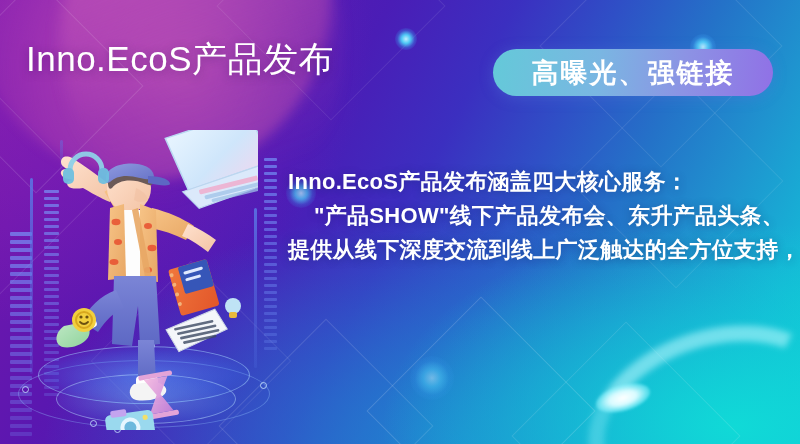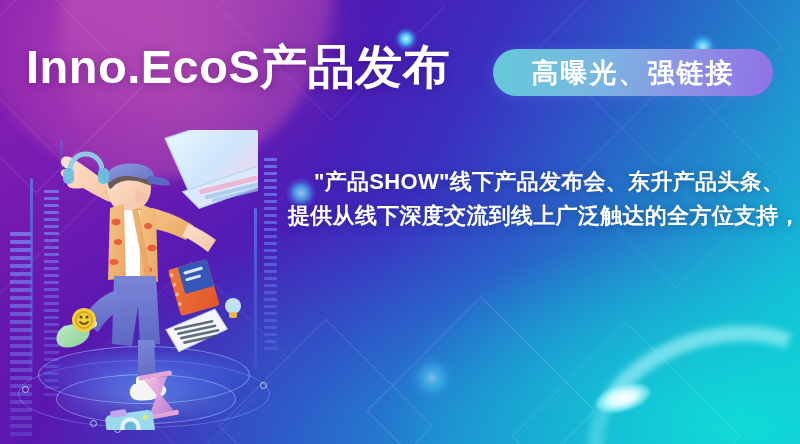--- a/index.html
+++ b/index.html
@@ -121,22 +121,22 @@
   .pr3{left:38px;top:44px;width:178px;height:48px;background:radial-gradient(ellipse at center, rgba(130,200,255,.38) 0%, rgba(90,160,255,.12) 65%, rgba(90,160,255,0) 85%);border-color:rgba(190,230,255,.45);}
   .ped-node{position:absolute;width:5px;height:5px;border-radius:50%;border:1px solid rgba(200,230,255,.8);}
 
   
   .figure{position:absolute;left:28px;top:130px;width:230px;height:300px;}
 
   
   .title{
     position:absolute;
     left:26px;top:36px;
-    font-size:47px;
-    font-weight:700;
+    font-size:35px;
+    font-weight:400;
     color:#ffffff;
     letter-spacing:.5px;
     white-space:nowrap;
     text-shadow:0 2px 10px rgba(40,0,80,.35);
   }
   .badge{
     position:absolute;
     left:493px;top:49px;
     width:280px;height:47px;
     border-radius:24px;
@@ -444,17 +444,18 @@
     </g>
   </svg>
 
   <div class="title">Inno.EcoS产品发布</div>
 
   <div class="badge">
     <span>高曝光、强链接</span>
   </div>
 
   <div class="body-text">
+    <p>Inno.EcoS产品发布涵盖四大核心服务：</p>
     <p class="indent">"产品SHOW"线下产品发布会、东升产品头条、</p>
     <p>提供从线下深度交流到线上广泛触达的全方位支持，</p>
   </div>
 
 </div>
 
 </body></html>

